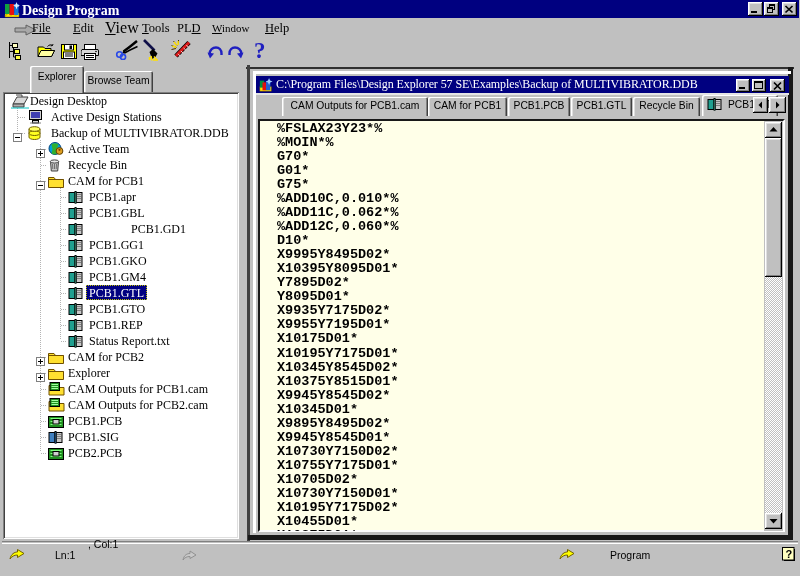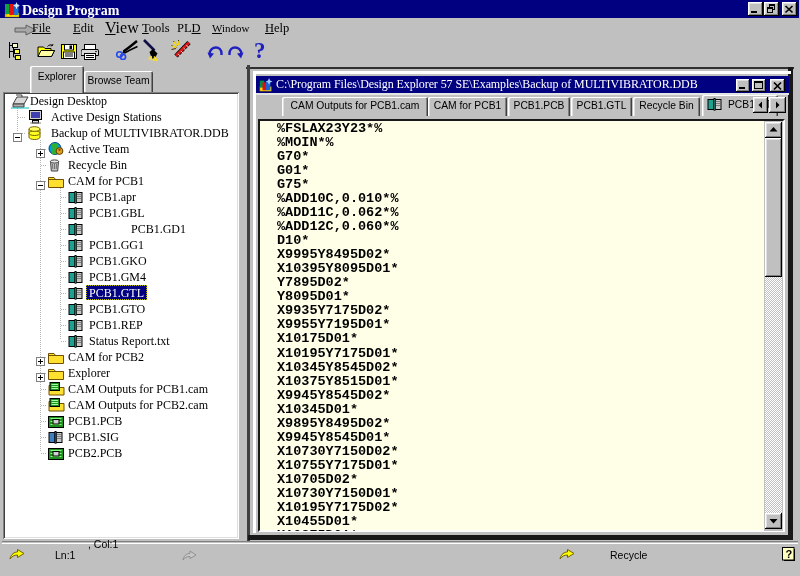--- a/index.html
+++ b/index.html
@@ -390,17 +390,17 @@
       <path d="M1 11 C2 6 5.5 4 8.5 4 L8.5 1.5 L15 5.5 L8.5 9.5 L8.5 7 C5 7 3 8.5 1 11 Z" fill="#ffff00" stroke="#706000"></path>
     </svg></div>
 <div class="abs sans" style="left:31px;top:548.5px;font-size:10.5px;">Ln:1</div>
 <div class="abs sans" style="left:64px;top:538px;font-size:10.5px;">, Col:1</div>
 <div class="abs" style="left:182px;top:547px;"><svg width="15" height="11" viewBox="0 0 15 11" style="">
       <path d="M1 10 C2 5 5 3.5 8 3.5 L8 1 L14 5 L8 8.5 L8 6.5 C4.5 6.5 3 7.5 1 10 Z" fill="#c8c8c8" stroke="#909090"></path>
     </svg></div>
 <div class="abs" style="left:559px;top:547px;"><svg width="16" height="13" viewBox="0 0 16 13" style="">
       <path d="M1 11 C2 6 5.5 4 8.5 4 L8.5 1.5 L15 5.5 L8.5 9.5 L8.5 7 C5 7 3 8.5 1 11 Z" fill="#ffff00" stroke="#706000"></path>
     </svg></div>
-<div class="abs sans" style="left:586px;top:548.5px;font-size:10.5px;">Recycle</div>
+<div class="abs sans" style="left:586px;top:548.5px;font-size:10.5px;">Program</div>
 <div class="abs" style="left:781px;top:546px;"><svg width="16" height="17" viewBox="0 0 16 17" style="">
       <path d="M3 3 l11 0 l0 12 l-11 0 z" fill="#000"></path>
       <rect x="1.5" y="1.5" width="11.5" height="12.5" fill="#ffffc0" stroke="#000"></rect>
       <text x="4.5" y="11.5" font-family="Liberation Sans" font-size="11" font-weight="bold" fill="#000">?</text>
     </svg></div>
 </body></html>

